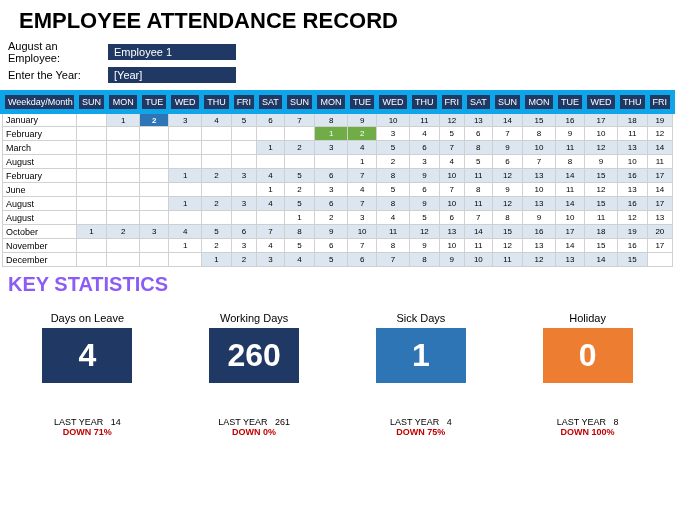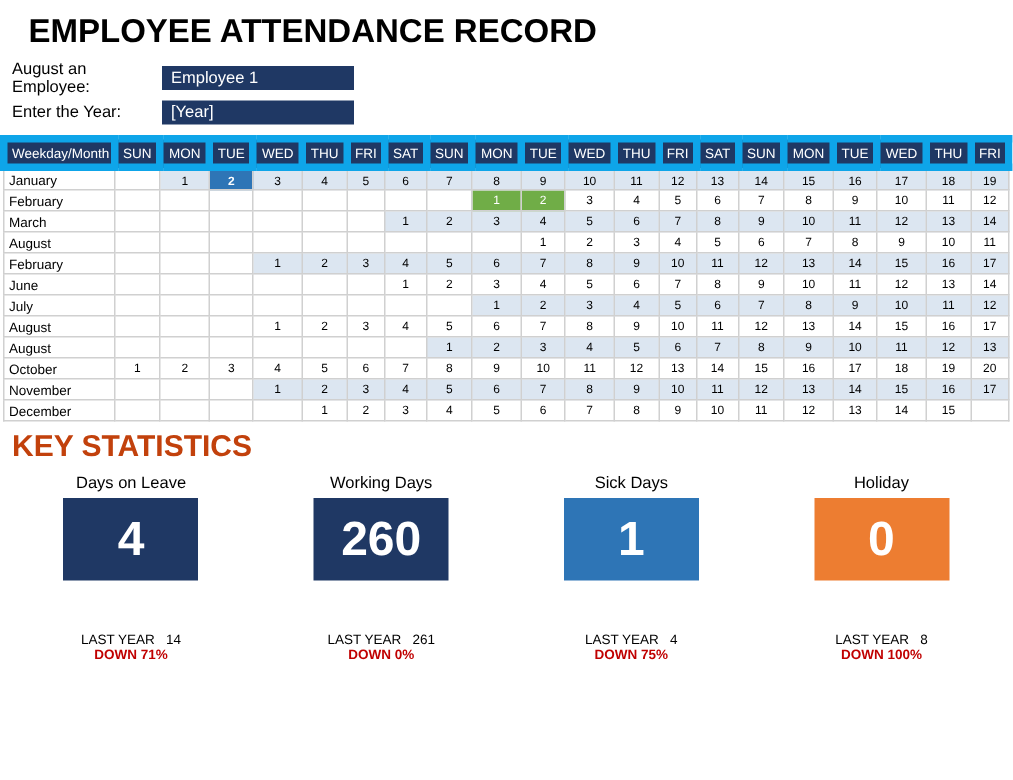--- a/index.html
+++ b/index.html
@@ -96,22 +96,22 @@
     
     .row-odd td:not(.month-name) { background: #dce6f1; }
     .row-even td:not(.month-name) { background: #fff; }
 
     .stats-section {
       padding: 6px 8px;
     }
     .stats-title {
       font-size: 20px;
       font-weight: bold;
-      color: #c2410c;
-      margin-bottom: 6px;
+      color: #8b5cf6;
+      margin-bottom: 16px;
     }
     .stats-cards {
       display: flex;
       justify-content: center;
       gap: 8px;
     }
     .stat-card {
       display: flex;
       flex-direction: column;
       align-items: center;
@@ -322,43 +322,20 @@
           <td>6</td>
           <td>7</td>
           <td>8</td>
           <td>9</td>
           <td>10</td>
           <td>11</td>
           <td>12</td>
           <td>13</td>
           <td>14</td>
         </tr>
-        <tr class="row-odd">
-          <td class="month-name">July</td>
-          <td class="empty-cell"></td>
-          <td class="empty-cell"></td>
-          <td class="empty-cell"></td>
-          <td class="empty-cell"></td>
-          <td class="empty-cell"></td>
-          <td class="empty-cell"></td>
-          <td class="empty-cell"></td>
-          <td class="empty-cell"></td>
-          <td>1</td>
-          <td>2</td>
-          <td>3</td>
-          <td>4</td>
-          <td>5</td>
-          <td>6</td>
-          <td>7</td>
-          <td>8</td>
-          <td>9</td>
-          <td>10</td>
-          <td>11</td>
-          <td>12</td>
-        </tr>
         <tr class="row-even">
           <td class="month-name">August</td>
           <td class="empty-cell"></td>
           <td class="empty-cell"></td>
           <td class="empty-cell"></td>
           <td>1</td>
           <td>2</td>
           <td>3</td>
           <td>4</td>
           <td>5</td>

